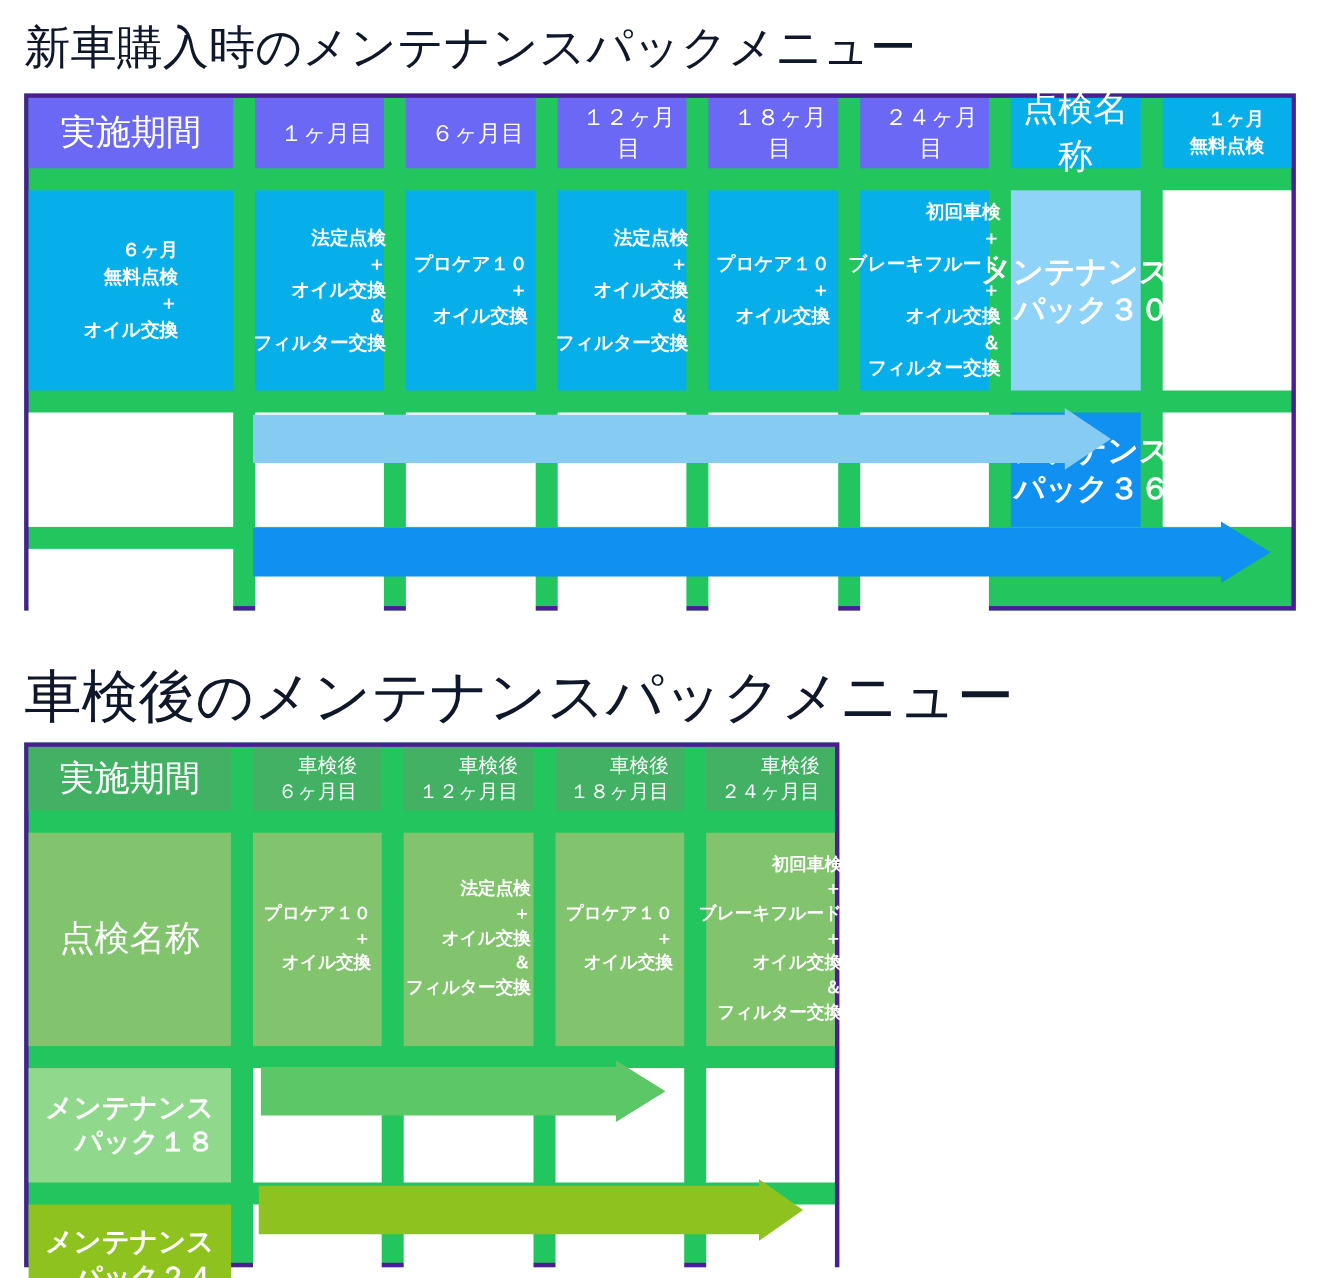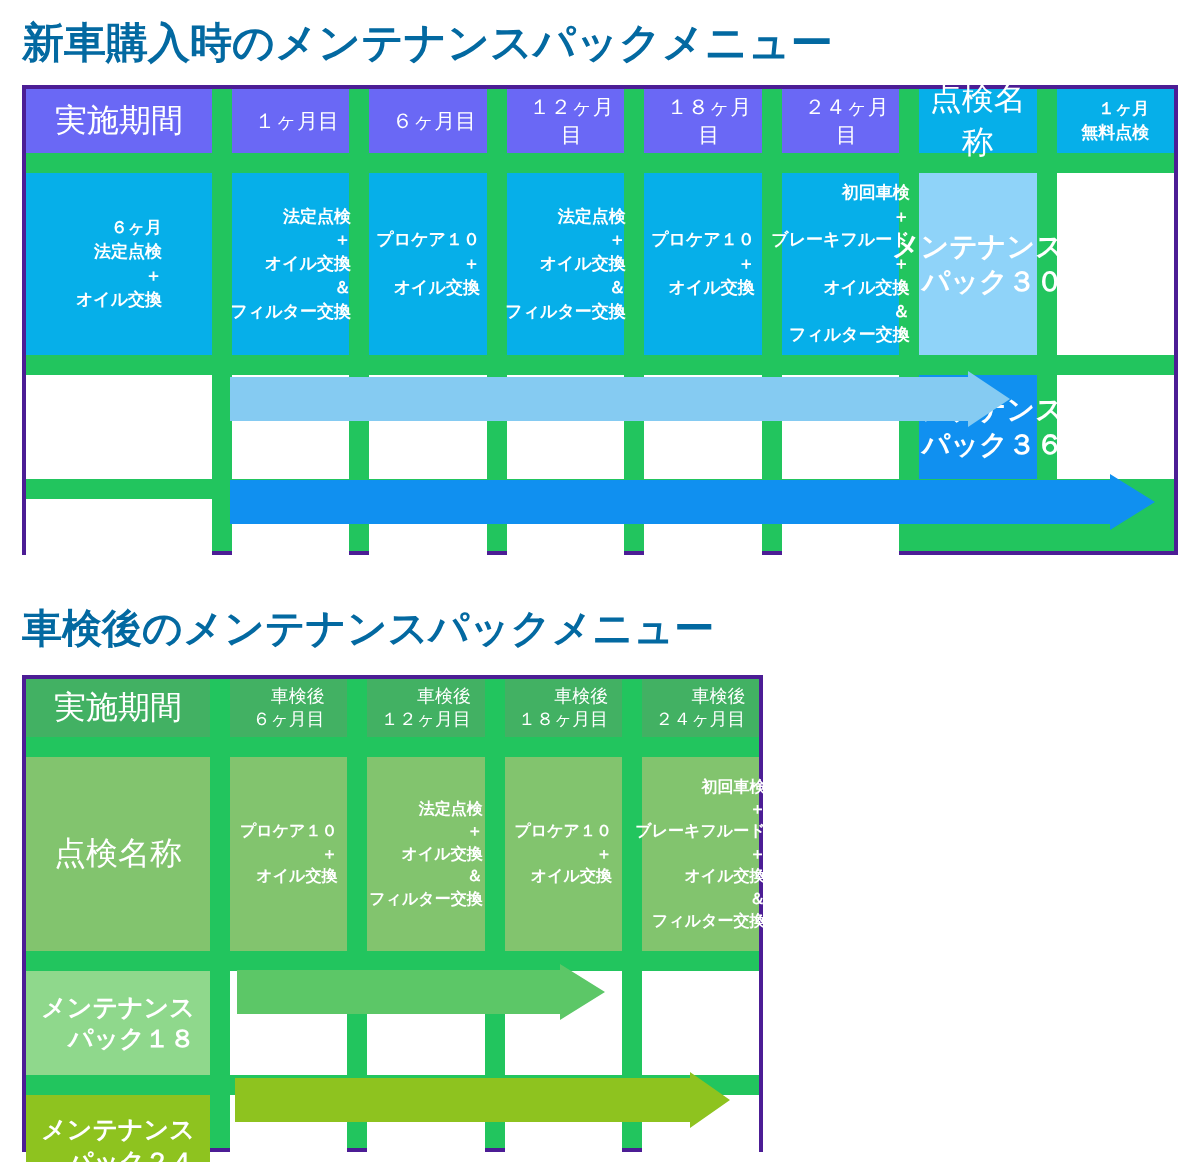--- a/index.html
+++ b/index.html
@@ -2,25 +2,25 @@
 <html style="--purple: #6A68F5; --cyan: #06AFE9; --sky: #8FD3F9; --skyArrow: #85CBF2; --blue: #1090F0; --green: #42B163; --cellGreen: #82C46E; --p18: #8FD88C; --p18Arrow: #5CC767; --lime: #8EC31F; --grid_border: #000000; --title_text: #000000; --cell_text: #ffffff;"><head>
 <meta charset="utf-8">
 <style>
   html,body{margin:0;padding:0;}
   body{
     width:1200px;height:1162px;position:relative;background:#ffffff;
     font-family:"Liberation Sans","DejaVu Sans",sans-serif;
     -webkit-font-smoothing:antialiased;
   }
   .title{
-    position:absolute;left:22px;color:#0369a1;font-weight:bold;white-space:pre;
+    position:absolute;left:22px;color:#0f172a;font-weight:normal;white-space:pre;
     letter-spacing:0px;line-height:1;
   }
   .t1{top:22px;font-size:42px;}
-  .t2{top:608px;font-size:40px;}
+  .t2{top:608px;font-size:52px;}
 
   .tablewrap{position:absolute;}
   .tw1{left:22px;top:85px;width:1156px;height:470px;}
   .tw2{left:22px;top:675px;width:741px;height:477px;}
 
   .grid{
     display:grid;background:#22c55e;border:4px solid #4c1d95;gap:20px;
     width:100%;height:100%;box-sizing:border-box;
   }
   .g1{grid-template-columns:186px repeat(7,1fr);grid-template-rows:64px 182px 104px 100px;}
@@ -74,21 +74,21 @@
       <div class="c purple month">１ヶ月目</div>
       <div class="c purple month">６ヶ月目</div>
       <div class="c purple month">１２ヶ月目</div>
       <div class="c purple month">１８ヶ月目</div>
       <div class="c purple month">２４ヶ月目</div>
 
       <div class="c cyan big">点検名称</div>
       <div class="c cyan body1 pre">１ヶ月
 無料点検</div>
       <div class="c cyan body1 pre">６ヶ月
-法定点検
+無料点検
 ＋
 オイル交換</div>
       <div class="c cyan body1 pre">法定点検
 ＋
 オイル交換
 ＆
 フィルター交換</div>
       <div class="c cyan body1 pre">プロケア１０
 ＋
 オイル交換</div>

